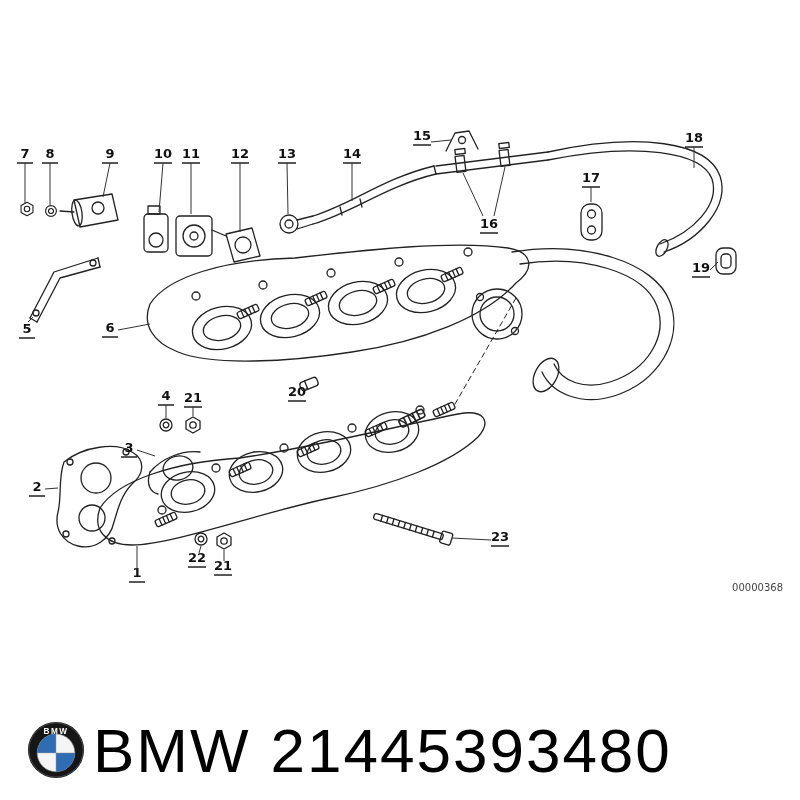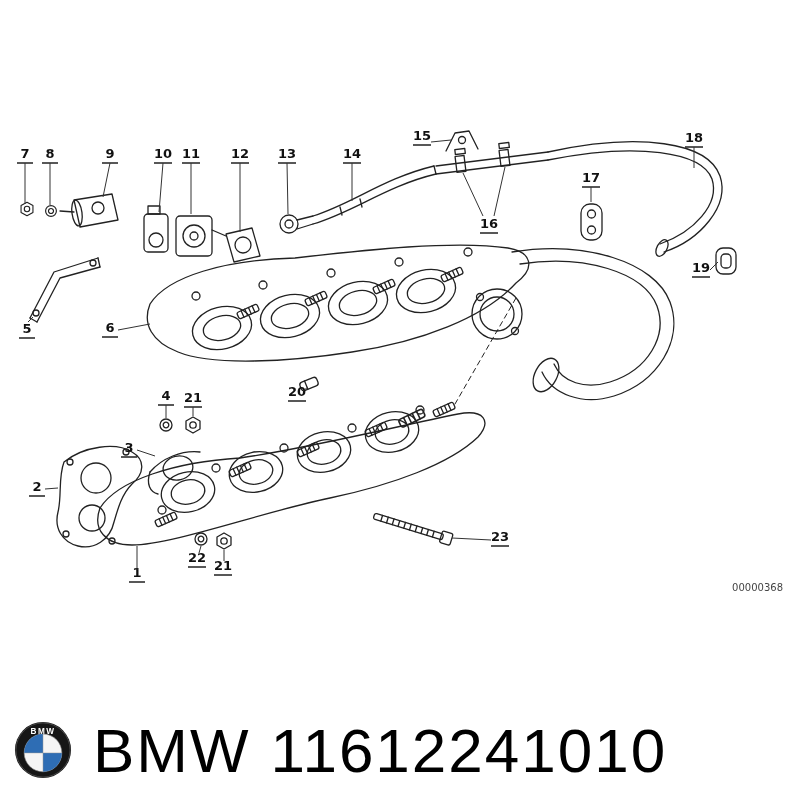--- a/index.html
+++ b/index.html
@@ -7,21 +7,21 @@
         font-family:"DejaVu Sans",sans-serif}
   svg{display:block}
   .draw{stroke:#222;fill:none;stroke-width:1.3;stroke-linecap:round;stroke-linejoin:round}
   .dash{stroke-dasharray:5 4;stroke-width:1}
   text.callout{font-family:"DejaVu Sans",sans-serif;font-size:13px;font-weight:bold;fill:#111;
                stroke:none;text-anchor:middle}
   line.u{stroke:#111;stroke-width:1.4}
   line.leader, polyline.leader{stroke:#333;stroke-width:1;fill:none}
   text.idcode{font-family:"DejaVu Sans",sans-serif;font-size:10px;fill:#444;stroke:none}
   .footer{position:absolute;left:0;bottom:6px;width:100%;height:88px;display:flex;
-          align-items:center;gap:21px;padding-left:14px;box-sizing:border-box}
+          align-items:center;gap:8px;padding-left:27px;box-sizing:border-box}
   .part-text{font-family:"Liberation Sans",sans-serif;font-size:62px;color:#000;
              letter-spacing:2px;white-space:nowrap;display:flex;gap:20px;align-items:baseline}
 </style>
 </head>
 <body>
 
 <div class="page">
 
   <svg width="800" height="708" viewBox="0 0 800 708">
     <defs>
@@ -372,17 +372,17 @@
       <circle cx="30" cy="30" r="28" fill="none" stroke="#555" stroke-width="0.8"></circle>
       <text x="30" y="13.5" text-anchor="middle" fill="#ffffff" stroke="none" style="font:bold 8.5px 'Liberation Sans',sans-serif;letter-spacing:1.5px">BMW</text>
       <circle cx="30" cy="33" r="19.5" fill="#f5f5f5" stroke="#888" stroke-width="0.6"></circle>
       <path d="M30,33 L30,13.5 A19.5,19.5 0 0 0 10.5,33 Z" fill="#2e6db4"></path>
       <path d="M30,33 L49.5,33 A19.5,19.5 0 0 1 30,52.5 Z" fill="#2e6db4"></path>
       <line x1="30" y1="13.5" x2="30" y2="52.5" stroke="#999" stroke-width="0.5"></line>
       <line x1="10.5" y1="33" x2="49.5" y2="33" stroke="#999" stroke-width="0.5"></line>
     </svg>
     <div class="part-text">
       <span>BMW</span>
-      <span>11612241010</span>
+      <span>21445393480</span>
     </div>
   </div>
 
 </div>
 
 </body></html>

